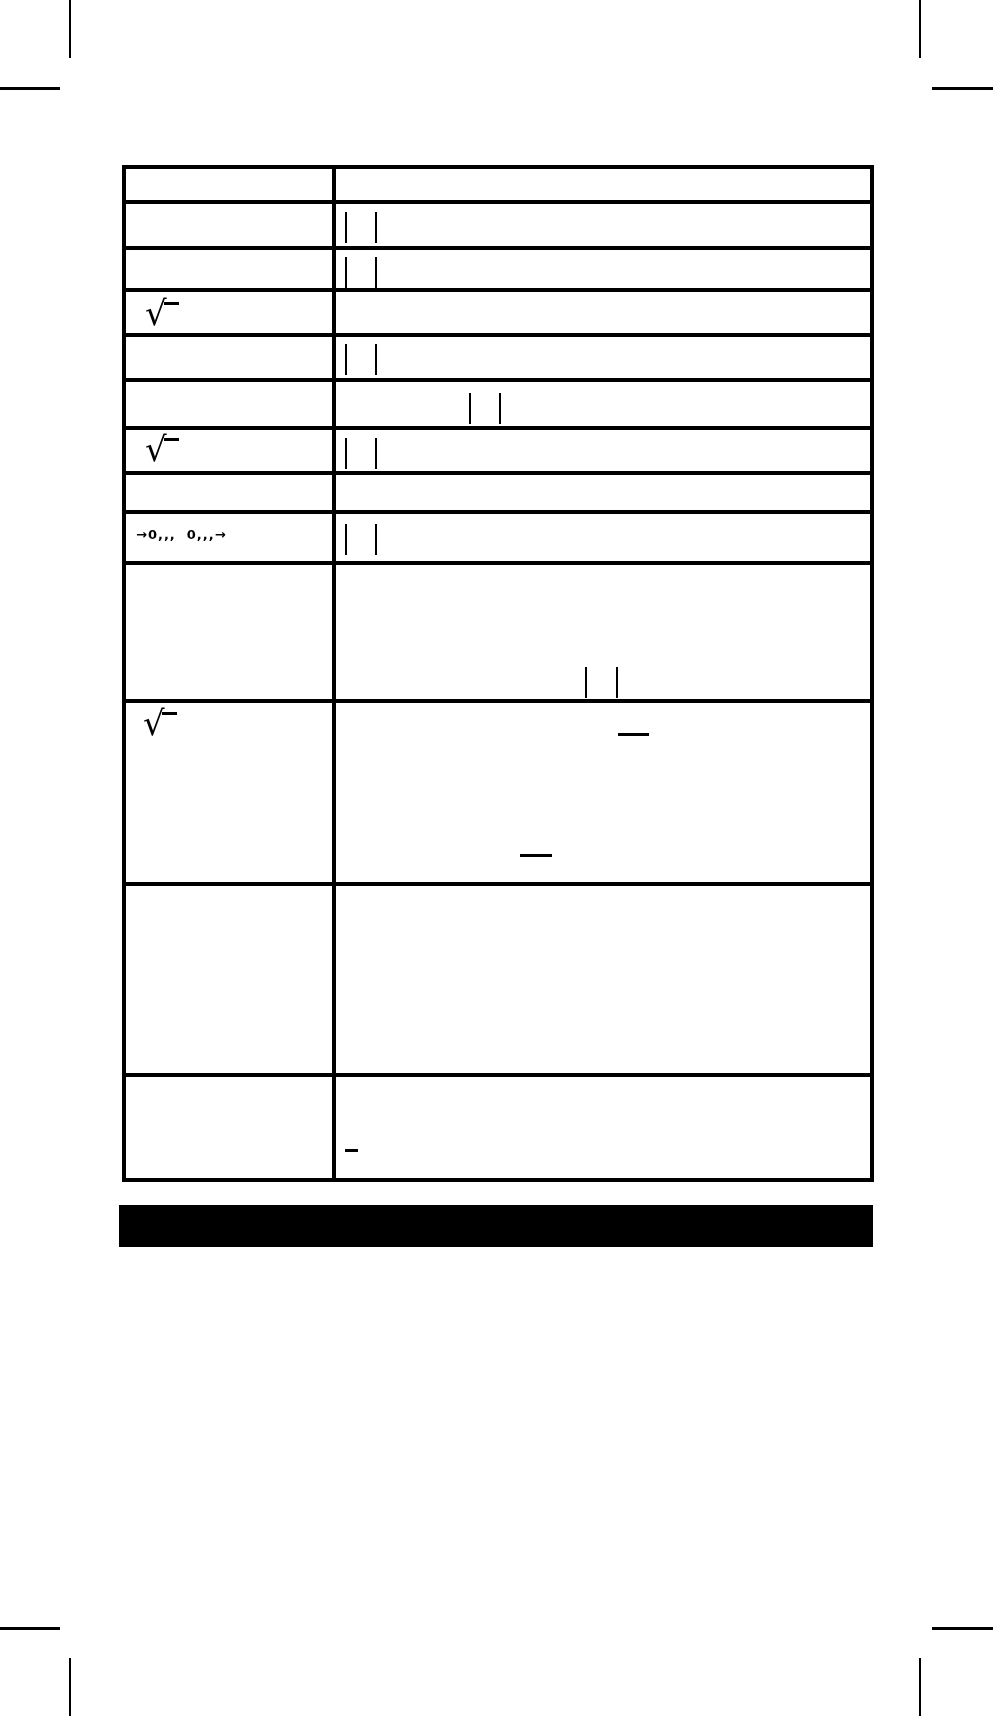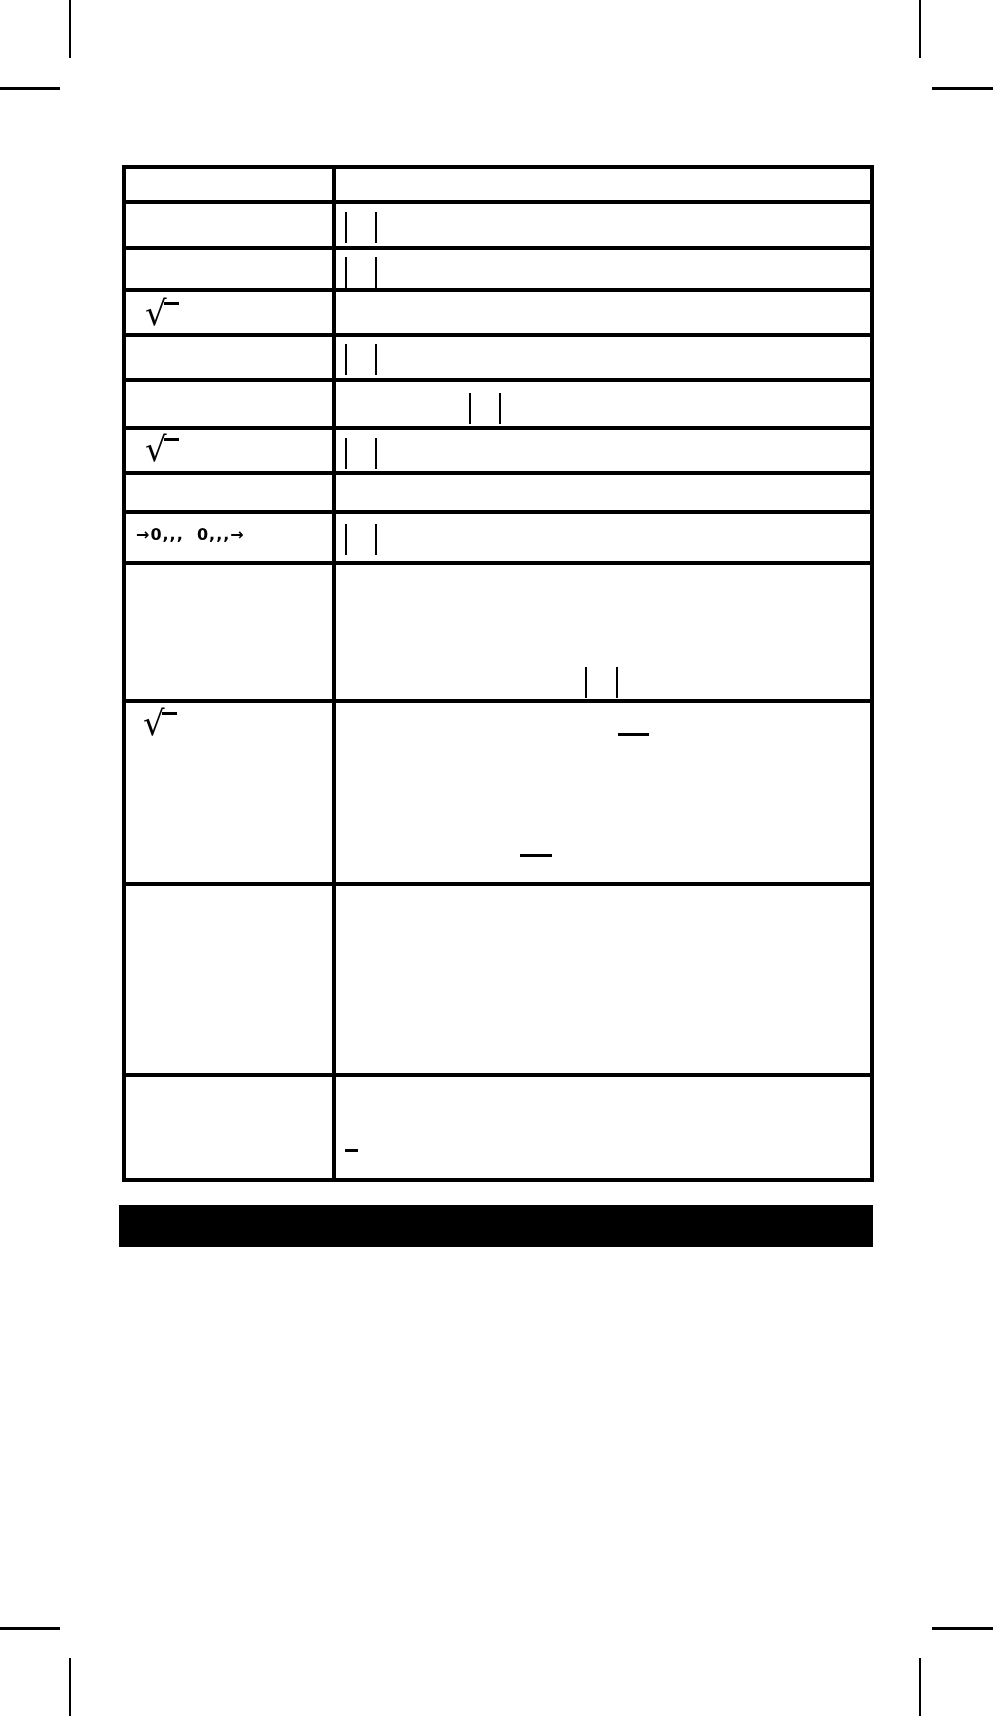--- a/index.html
+++ b/index.html
@@ -52,21 +52,21 @@
     position: absolute;
     left: 19px;
     top: 6px;
     width: 15px;
     height: 3px;
     background: #000;
   }
   .mark.text {
     font-family: "DejaVu Sans", sans-serif;
     font-weight: 700;
-    font-size: 16px;
+    font-size: 13px;
     letter-spacing: 1px;
     line-height: 20px;
     color: #000;
     white-space: pre;
   }
 </style>
 </head>
 <body>
 
 <div class="page">

